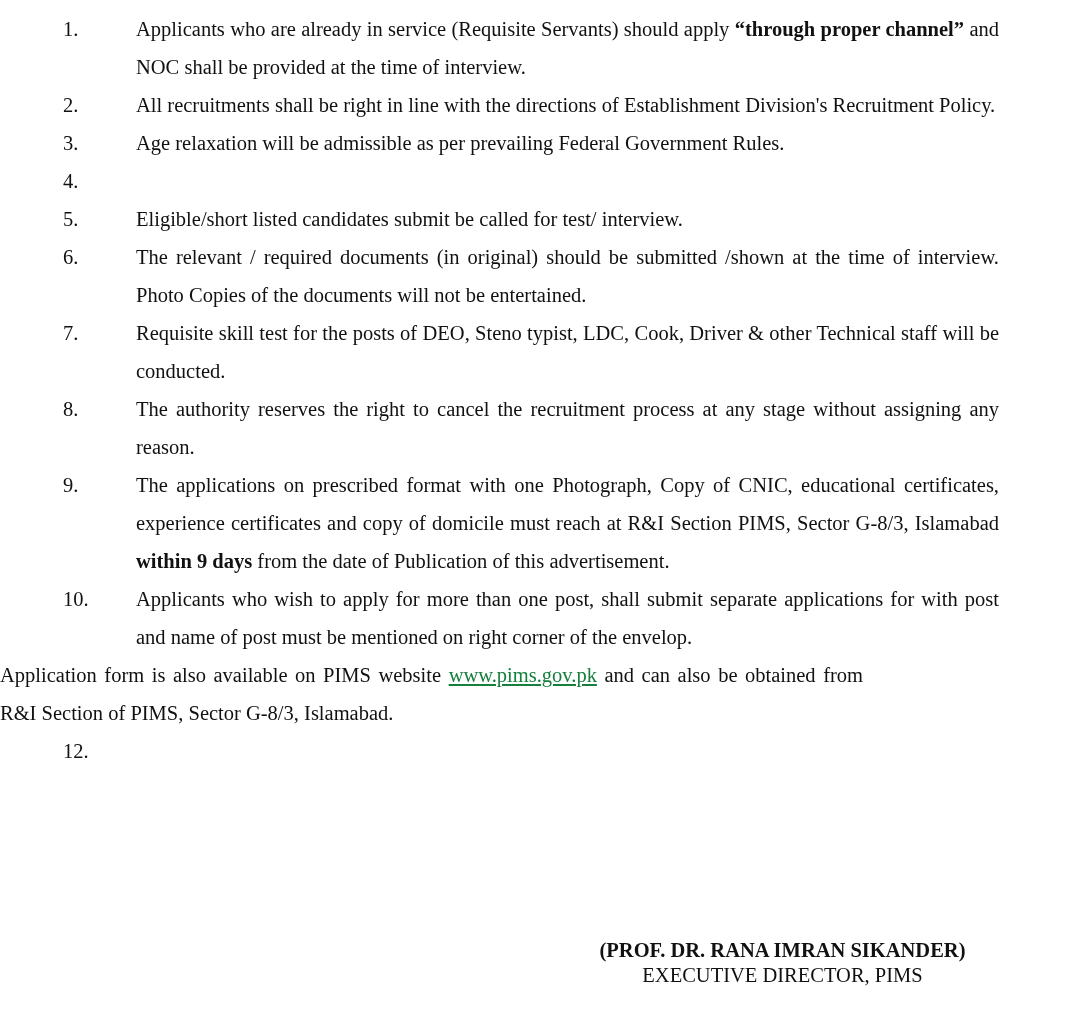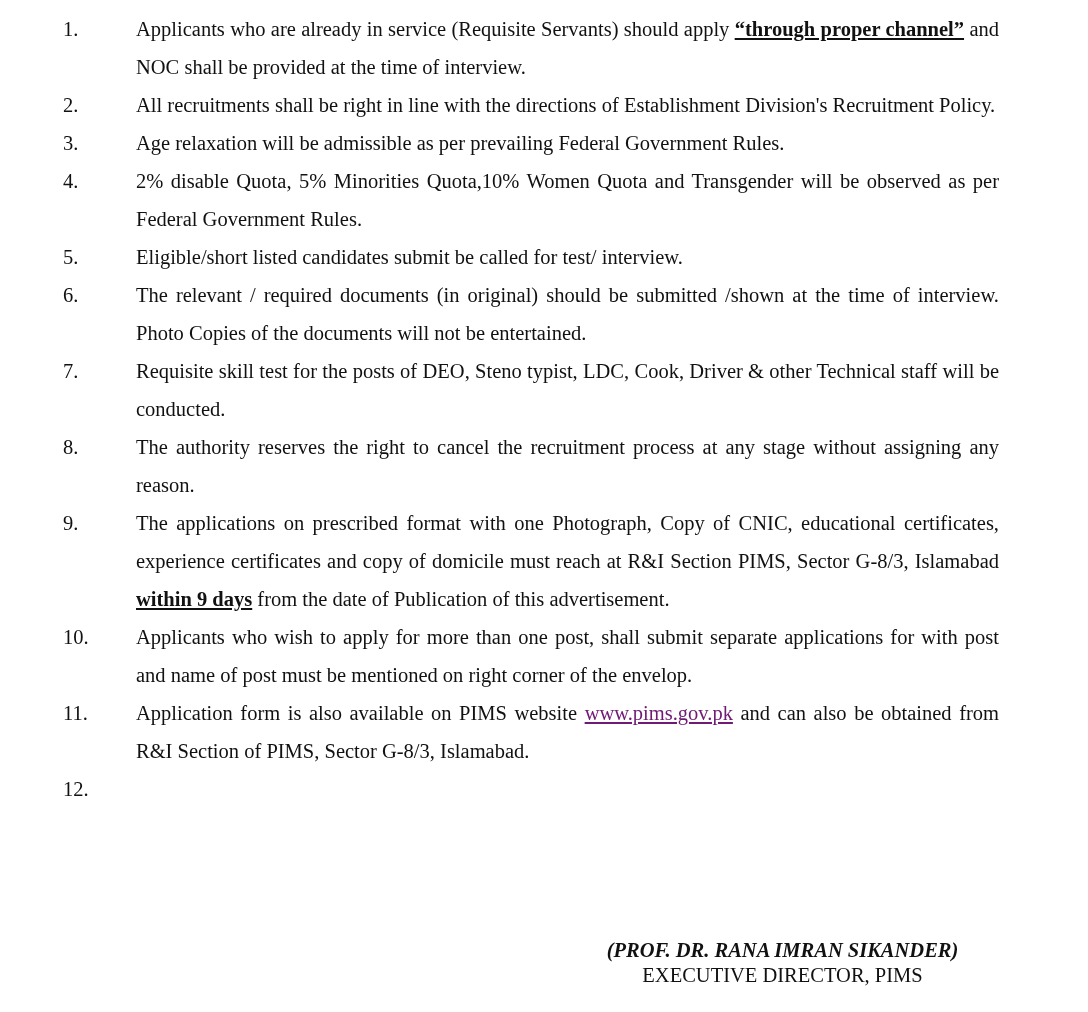--- a/index.html
+++ b/index.html
@@ -32,40 +32,38 @@
       padding-left: 63px;
       flex: 0 0 136px;
     }
     .text {
       width: 863px;
       flex: 0 0 863px;
       text-align: justify;
     }
     .bu {
       font-weight: bold;
-      text-decoration: underline;
       text-underline-offset: 2px;
     }
     .link {
-      color: #701a75;
+      color: #15803d;
       text-decoration: underline;
       cursor: pointer;
     }
     .signature {
       position: absolute;
       left: 560px;
       top: 938px;
       width: 445px;
       text-align: center;
       font-size: 20.5px;
       line-height: 25px;
     }
     .sig-name {
       font-weight: bold;
-      font-style: italic;
     }
   </style>
 </head>
 <body>
 
 <div class="doc">
 
   <div class="item">
     <span class="num">1.</span>
     <span class="text"><span>Applicants who are already in service (Requisite Servants) should apply </span><span class="bu">“through proper channel”</span><span> and NOC shall be provided at the time of interview.</span></span>
@@ -76,21 +74,20 @@
     <span class="text">All recruitments shall be right in line with the directions of Establishment Division's Recruitment  Policy.</span>
   </div>
 
   <div class="item">
     <span class="num">3.</span>
     <span class="text">Age relaxation will be admissible as per prevailing Federal Government Rules.</span>
   </div>
 
   <div class="item">
     <span class="num">4.</span>
-    <span class="text">2% disable Quota, 5% Minorities Quota,10% Women Quota and Transgender will be observed as per Federal Government Rules.</span>
   </div>
 
   <div class="item">
     <span class="num">5.</span>
     <span class="text">Eligible/short listed candidates submit be called for test/ interview.</span>
   </div>
 
   <div class="item">
     <span class="num">6.</span>
     <span class="text">The relevant / required documents (in original) should be submitted /shown at the time of interview. Photo Copies of the documents will not be entertained.</span>
@@ -110,21 +107,20 @@
     <span class="num">9.</span>
     <span class="text"><span>The applications on prescribed format with one Photograph, Copy of CNIC, educational certificates, experience certificates and copy of domicile must reach at R&amp;I Section PIMS, Sector G-8/3, Islamabad </span><span class="bu">within 9 days</span><span> from the date of Publication of this advertisement.</span></span>
   </div>
 
   <div class="item">
     <span class="num">10.</span>
     <span class="text">Applicants who wish to apply for more than one post, shall submit separate applications for with post and name of post must be mentioned on right corner of the envelop.</span>
   </div>
 
   <div class="item">
-    <span class="num">11.</span>
     <span class="text"><span>Application form is also available on PIMS website </span><span class="link">www.pims.gov.pk</span><span> and can also be obtained from R&amp;I Section of PIMS, Sector G-8/3, Islamabad.</span></span>
   </div>
 
   <div class="item">
     <span class="num">12.</span>
   </div>
 
 </div>
 
 <div class="signature">

